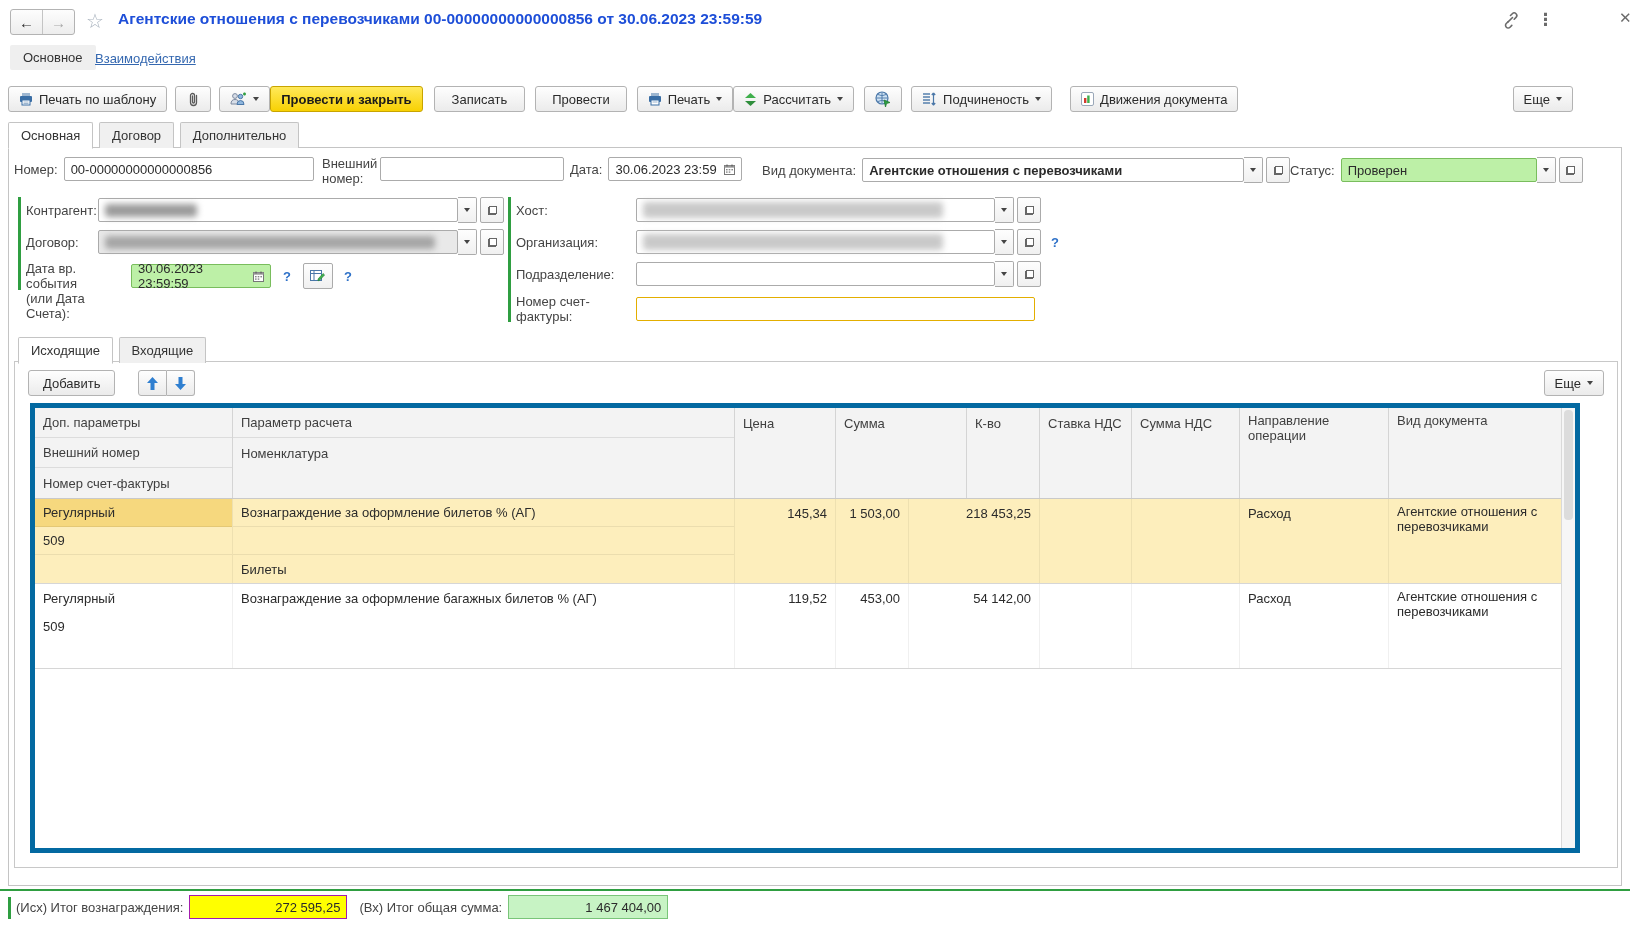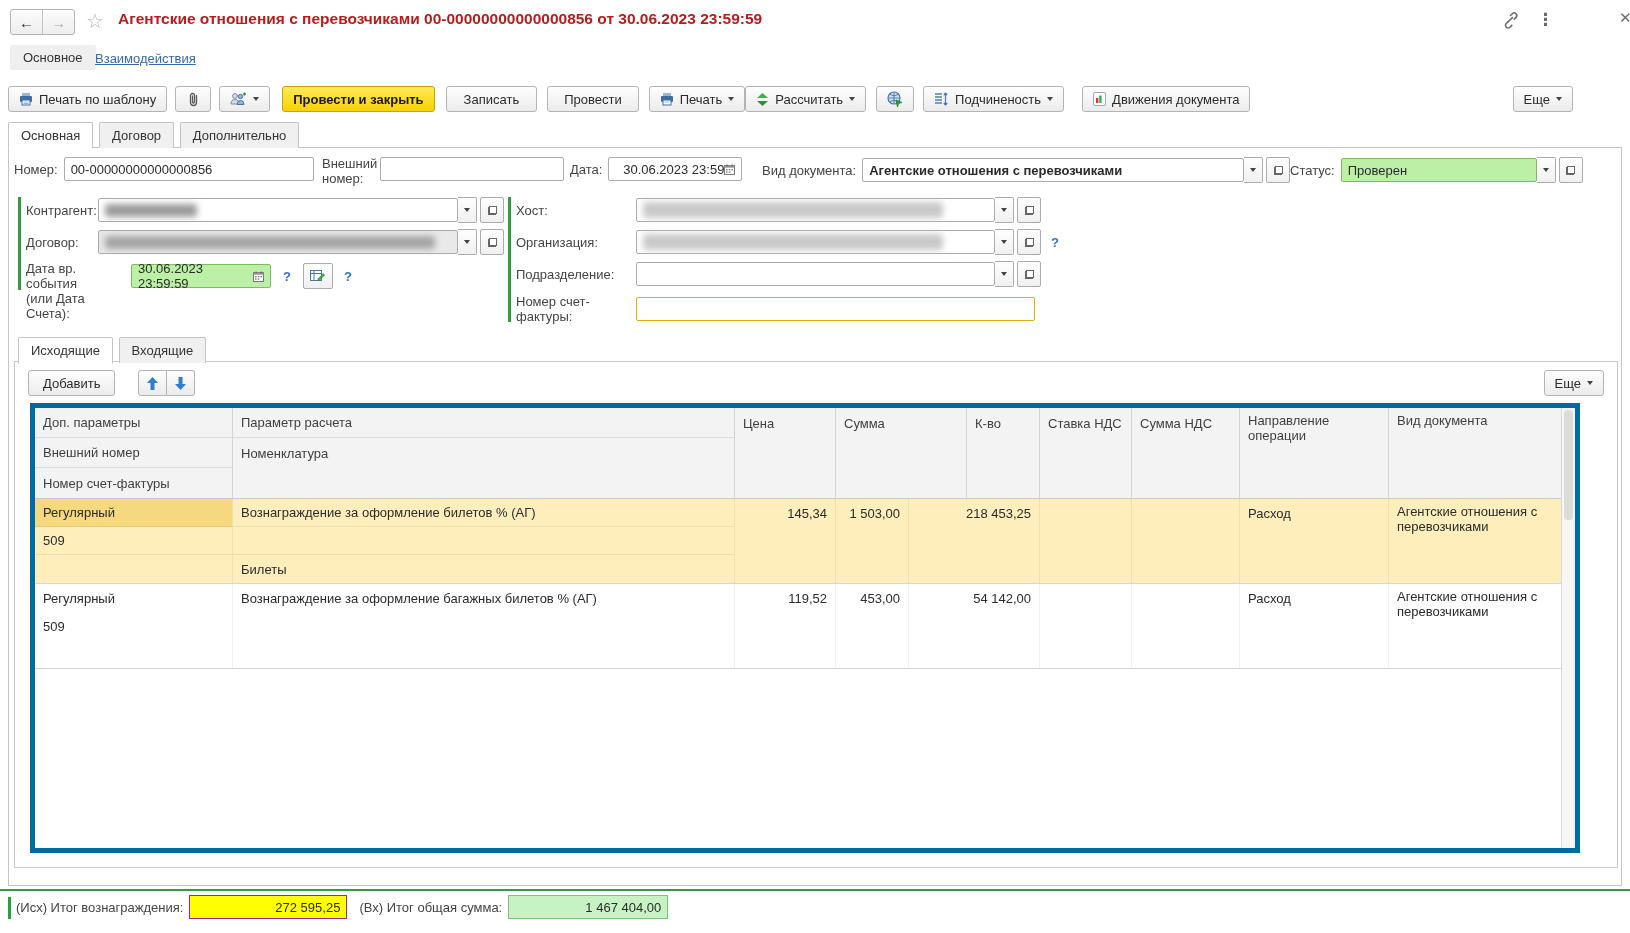--- a/index.html
+++ b/index.html
@@ -5,21 +5,21 @@
   html,body{margin:0;padding:0;background:#fff;}
   #app{position:relative;width:1630px;height:933px;overflow:hidden;background:#fff;
        font-family:"Liberation Sans","DejaVu Sans",sans-serif;font-size:13px;color:#2b2b2b;}
   .abs{position:absolute;}
   
   .navbtns{display:flex;border:1px solid #b3b3b3;border-radius:3px;overflow:hidden;background:linear-gradient(#fdfdfd,#ededed);}
   .navbtn{width:31px;height:24px;display:flex;align-items:center;justify-content:center;font-size:15px;cursor:pointer;}
   .navbtn+.navbtn{border-left:1px solid #c4c4c4;}
   .navbtn.fwd{color:#a9a9a9;}
   .star{font-size:20px;color:#aab4bf;}
-  .wtitle{font-size:15.5px;font-weight:bold;color:#b91c1c;white-space:nowrap;}
+  .wtitle{font-size:15.5px;font-weight:bold;color:#1d4ed8;white-space:nowrap;}
   .topicon{color:#6b6b6b;}
   
   .secmain{background:#efefef;border-radius:2px;padding:5px 13px;color:#333;}
   .link{color:#3568b0;text-decoration:underline;cursor:pointer;}
   
   .btn{display:inline-flex;align-items:center;gap:6px;height:24px;padding:0 10px;
        background:linear-gradient(#fefefe,#ebebeb);border:1px solid #b3b3b3;border-radius:3px;
        font-size:13px;color:#2b2b2b;white-space:nowrap;cursor:pointer;}
   .btn-yellow{background:linear-gradient(#ffe95a,#f8d103);border-color:#c8a400;font-weight:bold;color:#1a1a1a;}
   .tri{width:0;height:0;border-left:3.5px solid transparent;border-right:3.5px solid transparent;border-top:4.5px solid #444;display:inline-block;}
@@ -122,21 +122,21 @@
           <svg width="17" height="14" viewBox="0 0 17 14">
             <circle cx="5" cy="4" r="2.4" fill="#d8dee8" stroke="#7d8aa0"></circle>
             <path d="M1 12 q0-4.5 4-4.5 t4 4.5 z" fill="#d8dee8" stroke="#7d8aa0"></path>
             <circle cx="10.5" cy="4.5" r="2.2" fill="#8fb6dd" stroke="#4a77a8"></circle>
             <path d="M7 12.5 q0-4 3.5-4 t3.5 4 z" fill="#8fb6dd" stroke="#4a77a8"></path>
             <path d="M13 2 h3 M14.5 0.5 v3" stroke="#2f9e41" stroke-width="1.6"></path>
           </svg>
         </span>
       <span class="tri"></span>
     </div>
-    <div class="btn btn-yellow" style="margin-left:12px;">Провести и закрыть</div>
+    <div class="btn btn-yellow" style="margin-left:0;">Провести и закрыть</div>
     <div class="btn" style="margin-left:11px;padding:0 17px;">Записать</div>
     <div class="btn" style="margin-left:10px;padding:0 16px;">Провести</div>
     <div class="btn" style="margin-left:10px;">
       <span>
           <svg width="14" height="13" viewBox="0 0 14 13">
             <rect x="3" y="0" width="8" height="3" fill="#9db6d0"></rect>
             <rect x="1" y="3" width="12" height="6" rx="1" fill="#3a6ea5"></rect>
             <rect x="3" y="7" width="8" height="5" fill="#fff" stroke="#3a6ea5"></rect>
             <line x1="4.5" y1="9" x2="9.5" y2="9" stroke="#9db6d0"></line>
           </svg>
@@ -203,21 +203,21 @@
   <div class="abs" style="left:8px;top:147px;width:1612px;height:737px;border:1px solid #c4c4c4;background:#fff;"></div>
 
   <div class="abs field" style="left:14px;top:157px;">
     <span class="lbl">Номер:</span>
     <span class="input" style="width:236px;margin-left:6px;">00-00000000000000856</span>
   </div>
   <div class="abs lbl" style="left:322px;top:156px;width:60px;line-height:15px;">Внешний номер:</div>
   <div class="abs input" style="left:380px;top:157px;width:170px;"></div>
   <div class="abs field" style="left:570px;top:157px;">
     <span class="lbl">Дата:</span>
-    <span class="input" style="width:120px;margin-left:6px;justify-content:flex-end;">
+    <span class="input" style="width:120px;margin-left:6px;justify-content:space-between;">
       <span>30.06.2023 23:59</span>
       <span>
           <svg width="11" height="11" viewBox="0 0 11 11">
             <rect x="0.5" y="1.5" width="10" height="9" fill="#fff" stroke="#777"></rect>
             <rect x="0.5" y="1.5" width="10" height="2.2" fill="#999"></rect>
             <line x1="3" y1="0.5" x2="3" y2="2.5" stroke="#555"></line>
             <line x1="8" y1="0.5" x2="8" y2="2.5" stroke="#555"></line>
             <g fill="#888">
               <rect x="2" y="5" width="1.6" height="1.4"></rect>
               <rect x="4.7" y="5" width="1.6" height="1.4"></rect>

